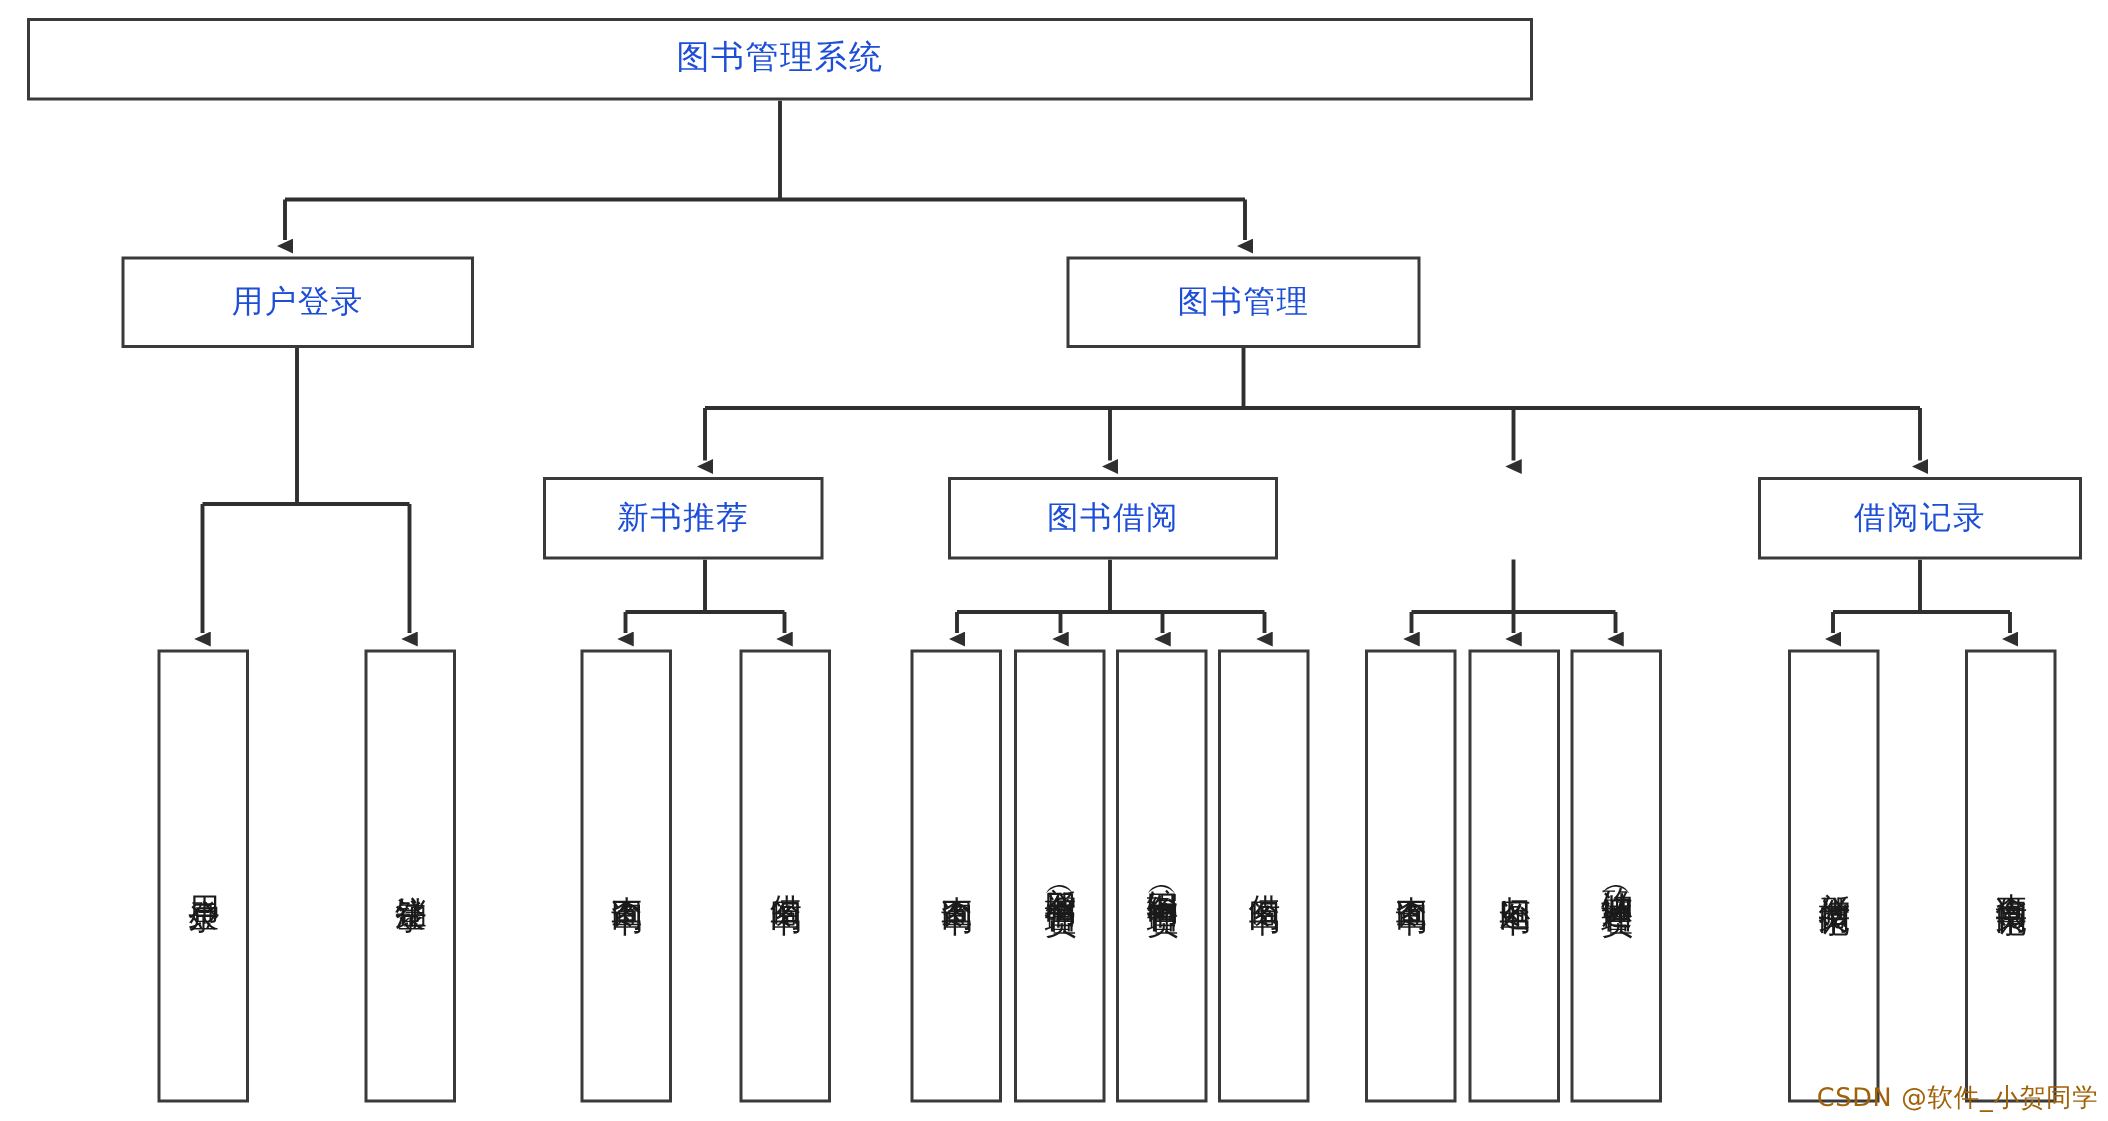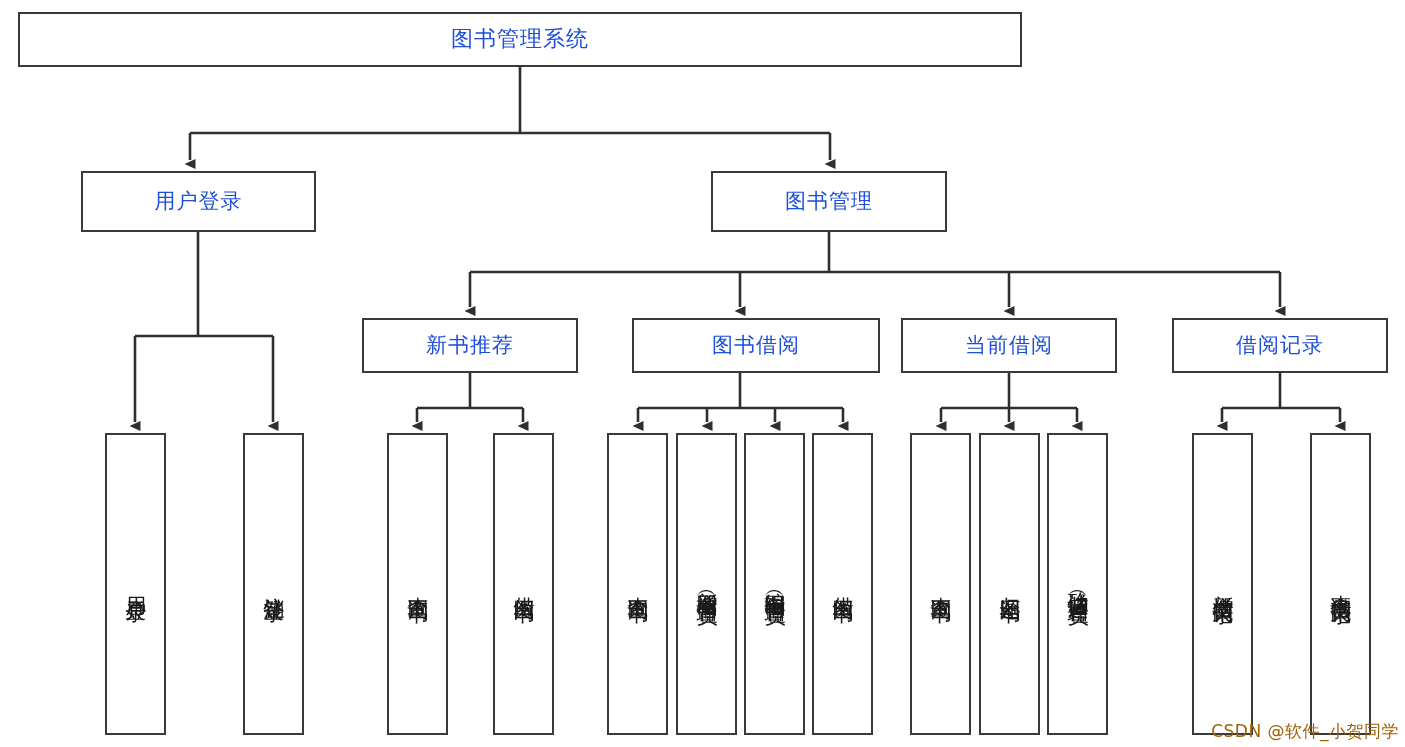--- a/index.html
+++ b/index.html
@@ -118,28 +118,25 @@
     <span class="lbl">图书管理系统</span>
   </div>
 
   <div class="node" style="left:81px;top:171px;width:235px;height:61px;">
     <span class="lbl">用户登录</span>
   </div>
   <div class="node" style="left:711px;top:171px;width:236px;height:61px;">
     <span class="lbl">图书管理</span>
   </div>
 
-  <div class="node" style="left:362px;top:318px;width:216px;height:55px;">
+  <div class="node" style="left:362px;top:318px;width:187px;height:55px;">
     <span class="lbl">新书推荐</span>
   </div>
-  <div class="node" style="left:632px;top:318px;width:248px;height:55px;">
+  <div class="node" style="left:632px;top:318px;width:220px;height:55px;">
     <span class="lbl">图书借阅</span>
-  </div>
-  <div class="node" style="left:901px;top:318px;width:216px;height:55px;">
-    <span class="lbl">当前借阅</span>
   </div>
   <div class="node" style="left:1172px;top:318px;width:216px;height:55px;text-align:right;">
     <span class="lbl">借阅记录</span>
   </div>
 
   <div class="leaf" style="left:105px;top:433px;width:61px;height:302px;">
     <span class="vlbl">用户登录</span>
   </div>
   <div class="leaf" style="left:243px;top:433px;width:61px;height:302px;">
     <span class="vlbl">注销登录</span>

